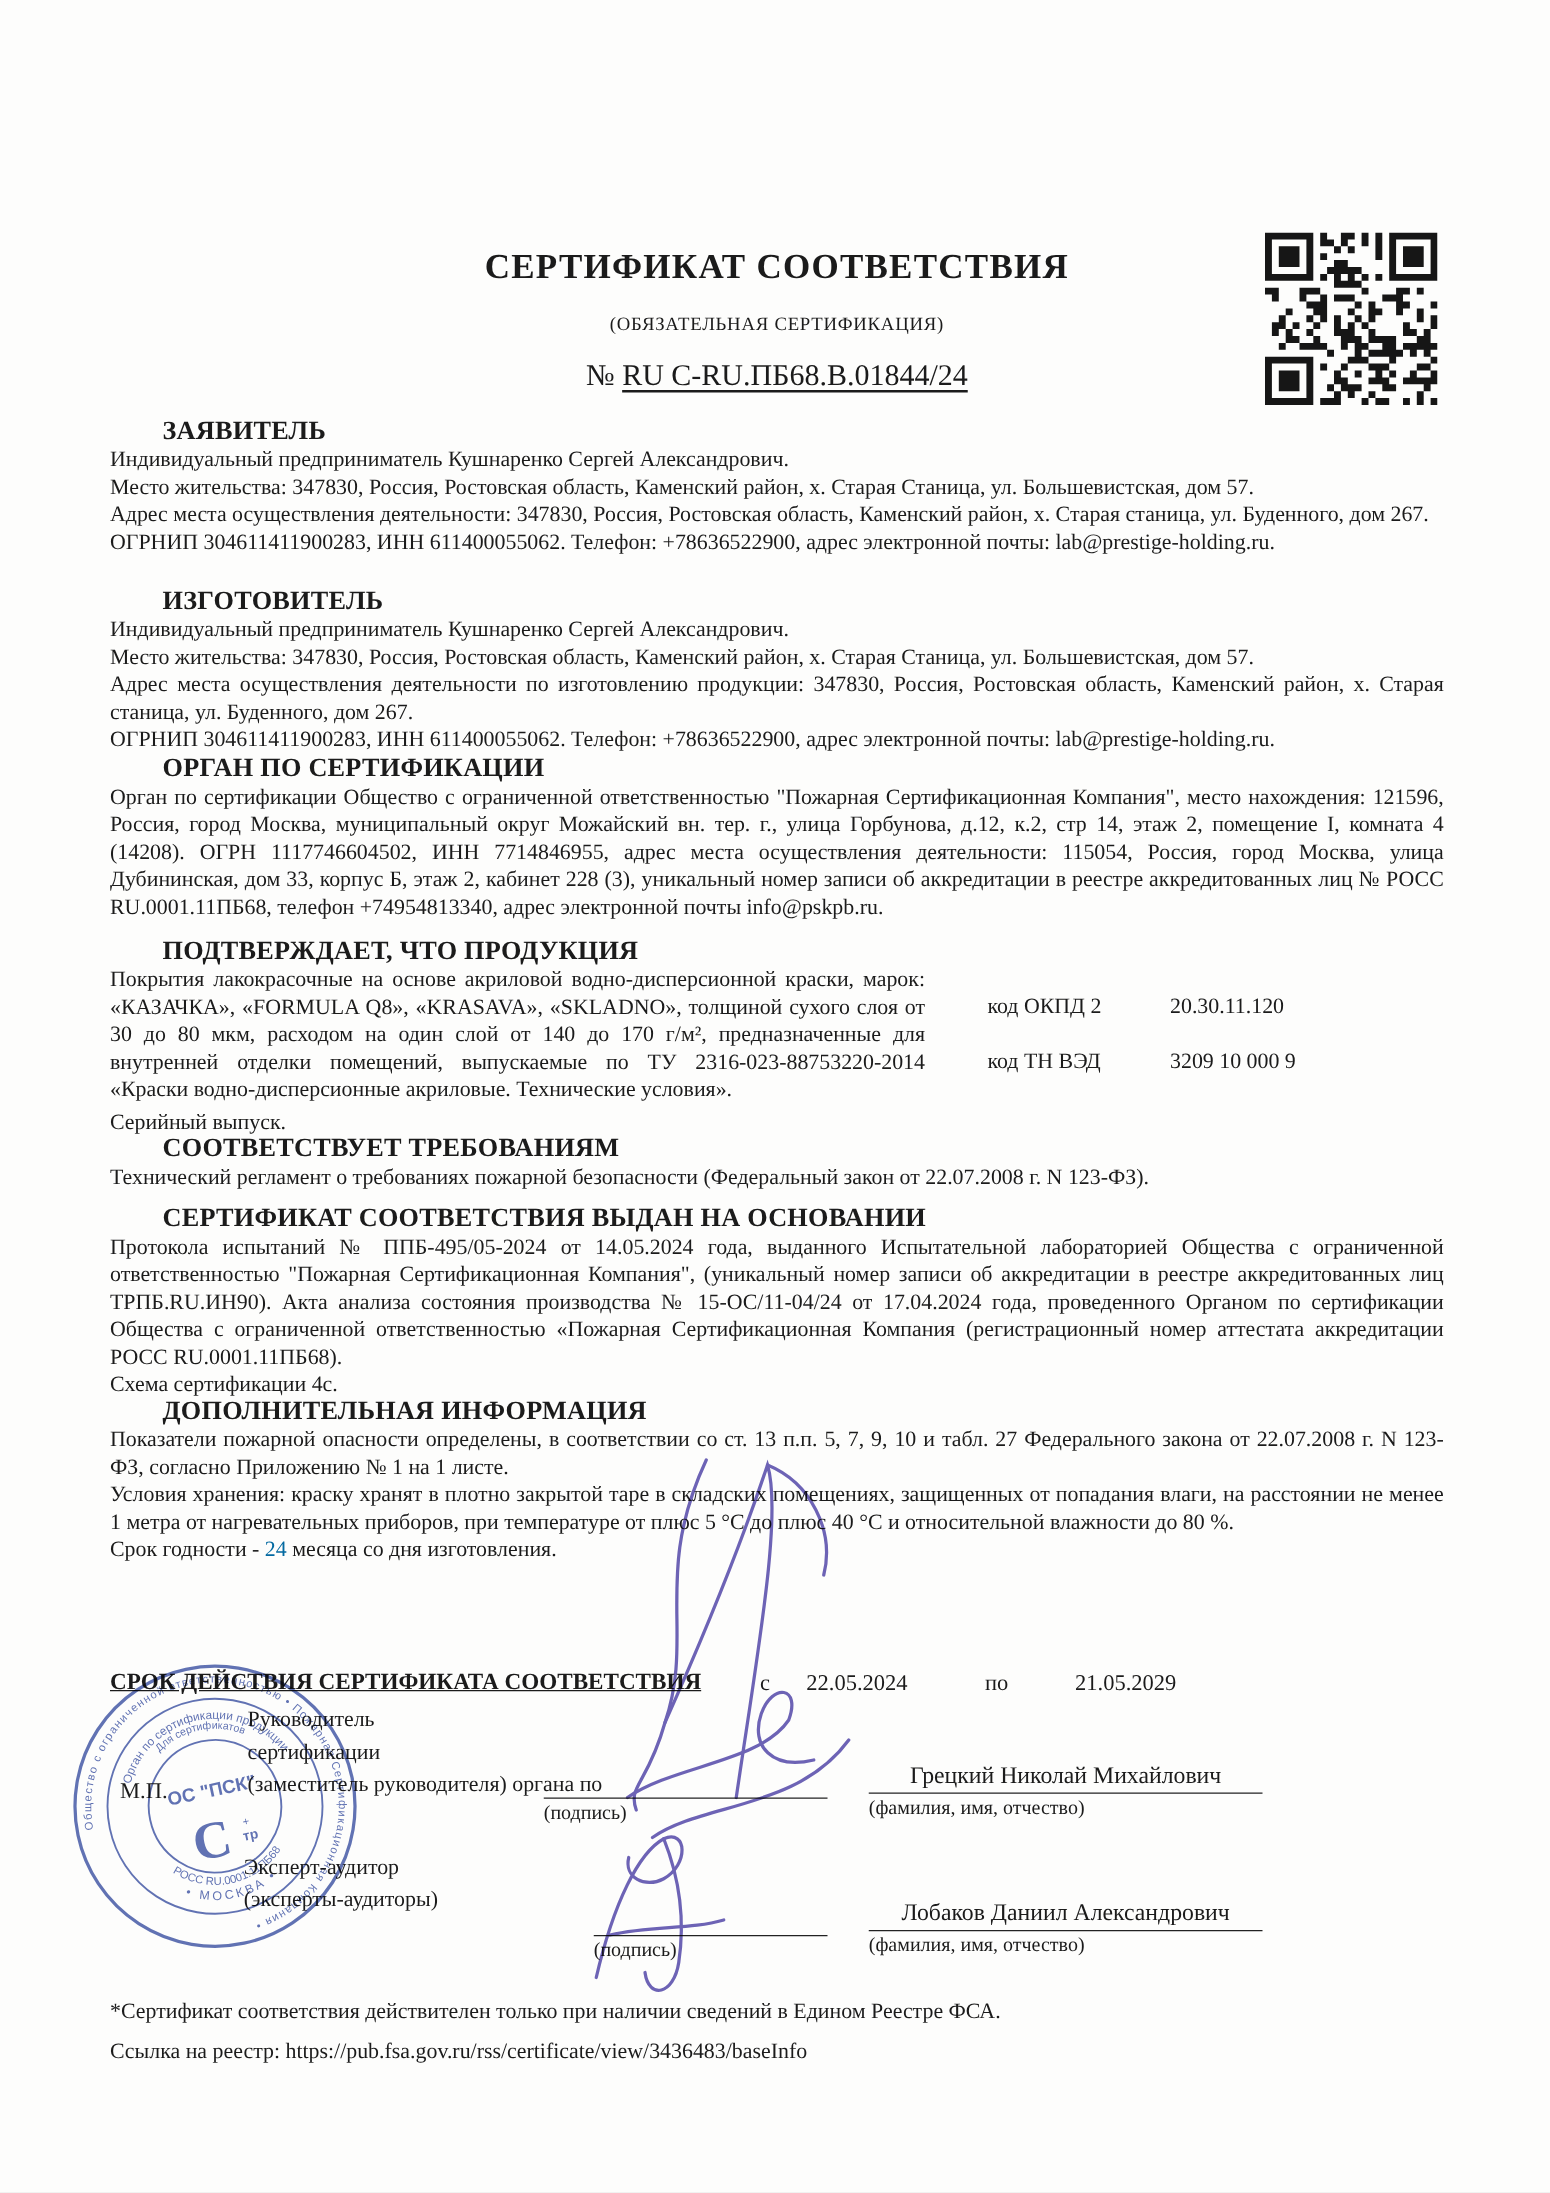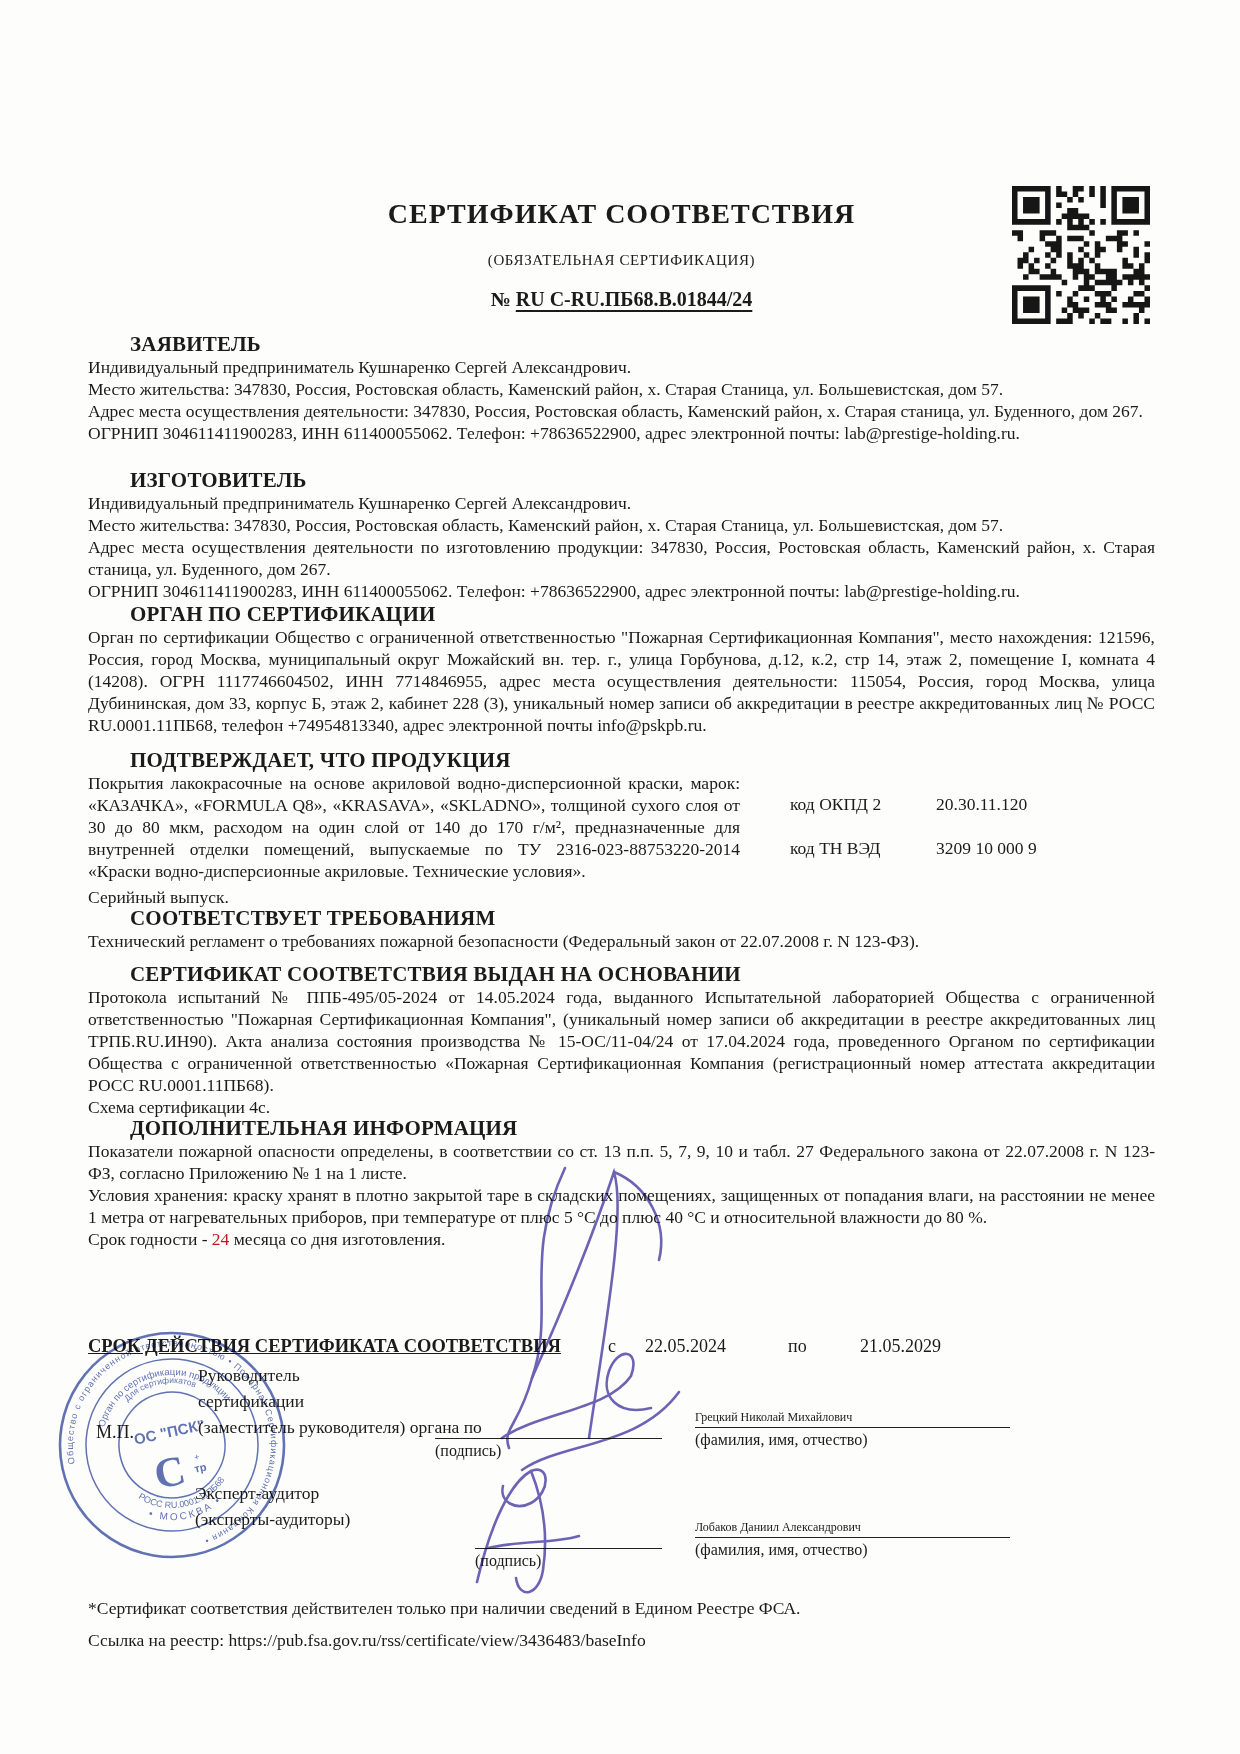--- a/index.html
+++ b/index.html
@@ -5,34 +5,34 @@
   html,body{margin:0;padding:0;background:#e8e8e8;}
   .page{
     position:relative;width:1240px;height:1754px;background:#fdfdfc;
     font-family:"Liberation Serif","DejaVu Serif",serif;color:#1b1b1b;overflow:hidden;
   }
   .abs{position:absolute;}
   .col{left:88px;width:1067px;}
   .center{text-align:center;}
   .doc-title{font-size:28px;font-weight:bold;letter-spacing:1px;}
   .doc-subtitle{font-size:15px;letter-spacing:.6px;}
-  .doc-number{font-size:20px;font-weight:bold;text-align:center;}
+  .doc-number{font-size:24px;font-weight:normal;text-align:center;}
   .doc-number .undl{text-decoration:underline;text-underline-offset:4px;}
   .sec-h{font-size:21px;font-weight:bold;letter-spacing:.2px;line-height:24px;margin-left:42px;}
   .body-txt{font-size:17.5px;line-height:22px;text-align:justify;}
   .body-txt p{margin:0;}
   .nojust{text-align:left;}
   .prod-desc{width:652px;}
   .code-label{font-size:17.5px;}
   .code-value{font-size:17.5px;}
   .validity-h{font-size:18.5px;font-weight:bold;text-decoration:underline;}
   .validity-item{font-size:18px;}
   .sig-line{border-bottom:1.6px solid #222;height:0;}
   .sig-caption{font-size:16px;text-align:left;margin-top:3px;font-family:Liberation Serif, serif;}
-  .sig-name{font-size:12px;text-align:left;margin-bottom:2px;}
+  .sig-name{font-size:19px;text-align:center;margin-bottom:2px;}
   .role-txt{font-size:17.5px;line-height:26px;text-align:left;}
   .mp{font-size:18px;font-weight:normal;}
   .footer-txt{font-size:17.5px;line-height:32px;}
   .overlay{mix-blend-mode:multiply;}
 </style>
 </head>
 <body>
 
 <div class="page">
 
@@ -98,21 +98,21 @@
       <p>Протокола испытаний № ППБ-495/05-2024 от 14.05.2024 года, выданного Испытательной лабораторией Общества с ограниченной ответственностью "Пожарная Сертификационная Компания", (уникальный номер записи об аккредитации в реестре аккредитованных лиц ТРПБ.RU.ИН90). Акта анализа состояния производства № 15-ОС/11-04/24 от 17.04.2024 года, проведенного Органом по сертификации Общества с ограниченной ответственностью «Пожарная Сертификационная Компания (регистрационный номер аттестата аккредитации РОСС RU.0001.11ПБ68).</p>
       <p class="nojust">Схема сертификации 4с.</p>
     </div>
   </div>
 
   <div class="abs col" style="top:1116px;">
     <div class="sec-h">ДОПОЛНИТЕЛЬНАЯ ИНФОРМАЦИЯ</div>
     <div class="body-txt">
       <p>Показатели пожарной опасности определены, в соответствии со ст. 13 п.п. 5, 7, 9, 10 и табл. 27 Федерального закона от 22.07.2008 г. N 123-ФЗ, согласно Приложению № 1 на 1 листе.</p>
       <p>Условия хранения: краску хранят в плотно закрытой таре в складских помещениях, защищенных от попадания влаги, на расстоянии не менее 1 метра от нагревательных приборов, при температуре от плюс 5 °С до плюс 40 °С и относительной влажности до 80 %.</p>
-      <p class="nojust"><span>Срок годности - </span><span style="color:#b91c1c;">24</span><span> месяца со дня изготовления.</span></p>
+      <p class="nojust"><span>Срок годности - </span><span style="color:#0369a1;">24</span><span> месяца со дня изготовления.</span></p>
     </div>
   </div>
 
   <div class="abs col" style="top:1336px;height:30px;">
     <span class="abs validity-h" style="left:0;">СРОК ДЕЙСТВИЯ СЕРТИФИКАТА СООТВЕТСТВИЯ</span>
     <span class="abs validity-item" style="left:520px;">с</span>
     <span class="abs validity-item" style="left:557px;">22.05.2024</span>
     <span class="abs validity-item" style="left:700px;">по</span>
     <span class="abs validity-item" style="left:772px;">21.05.2029</span>
   </div>

